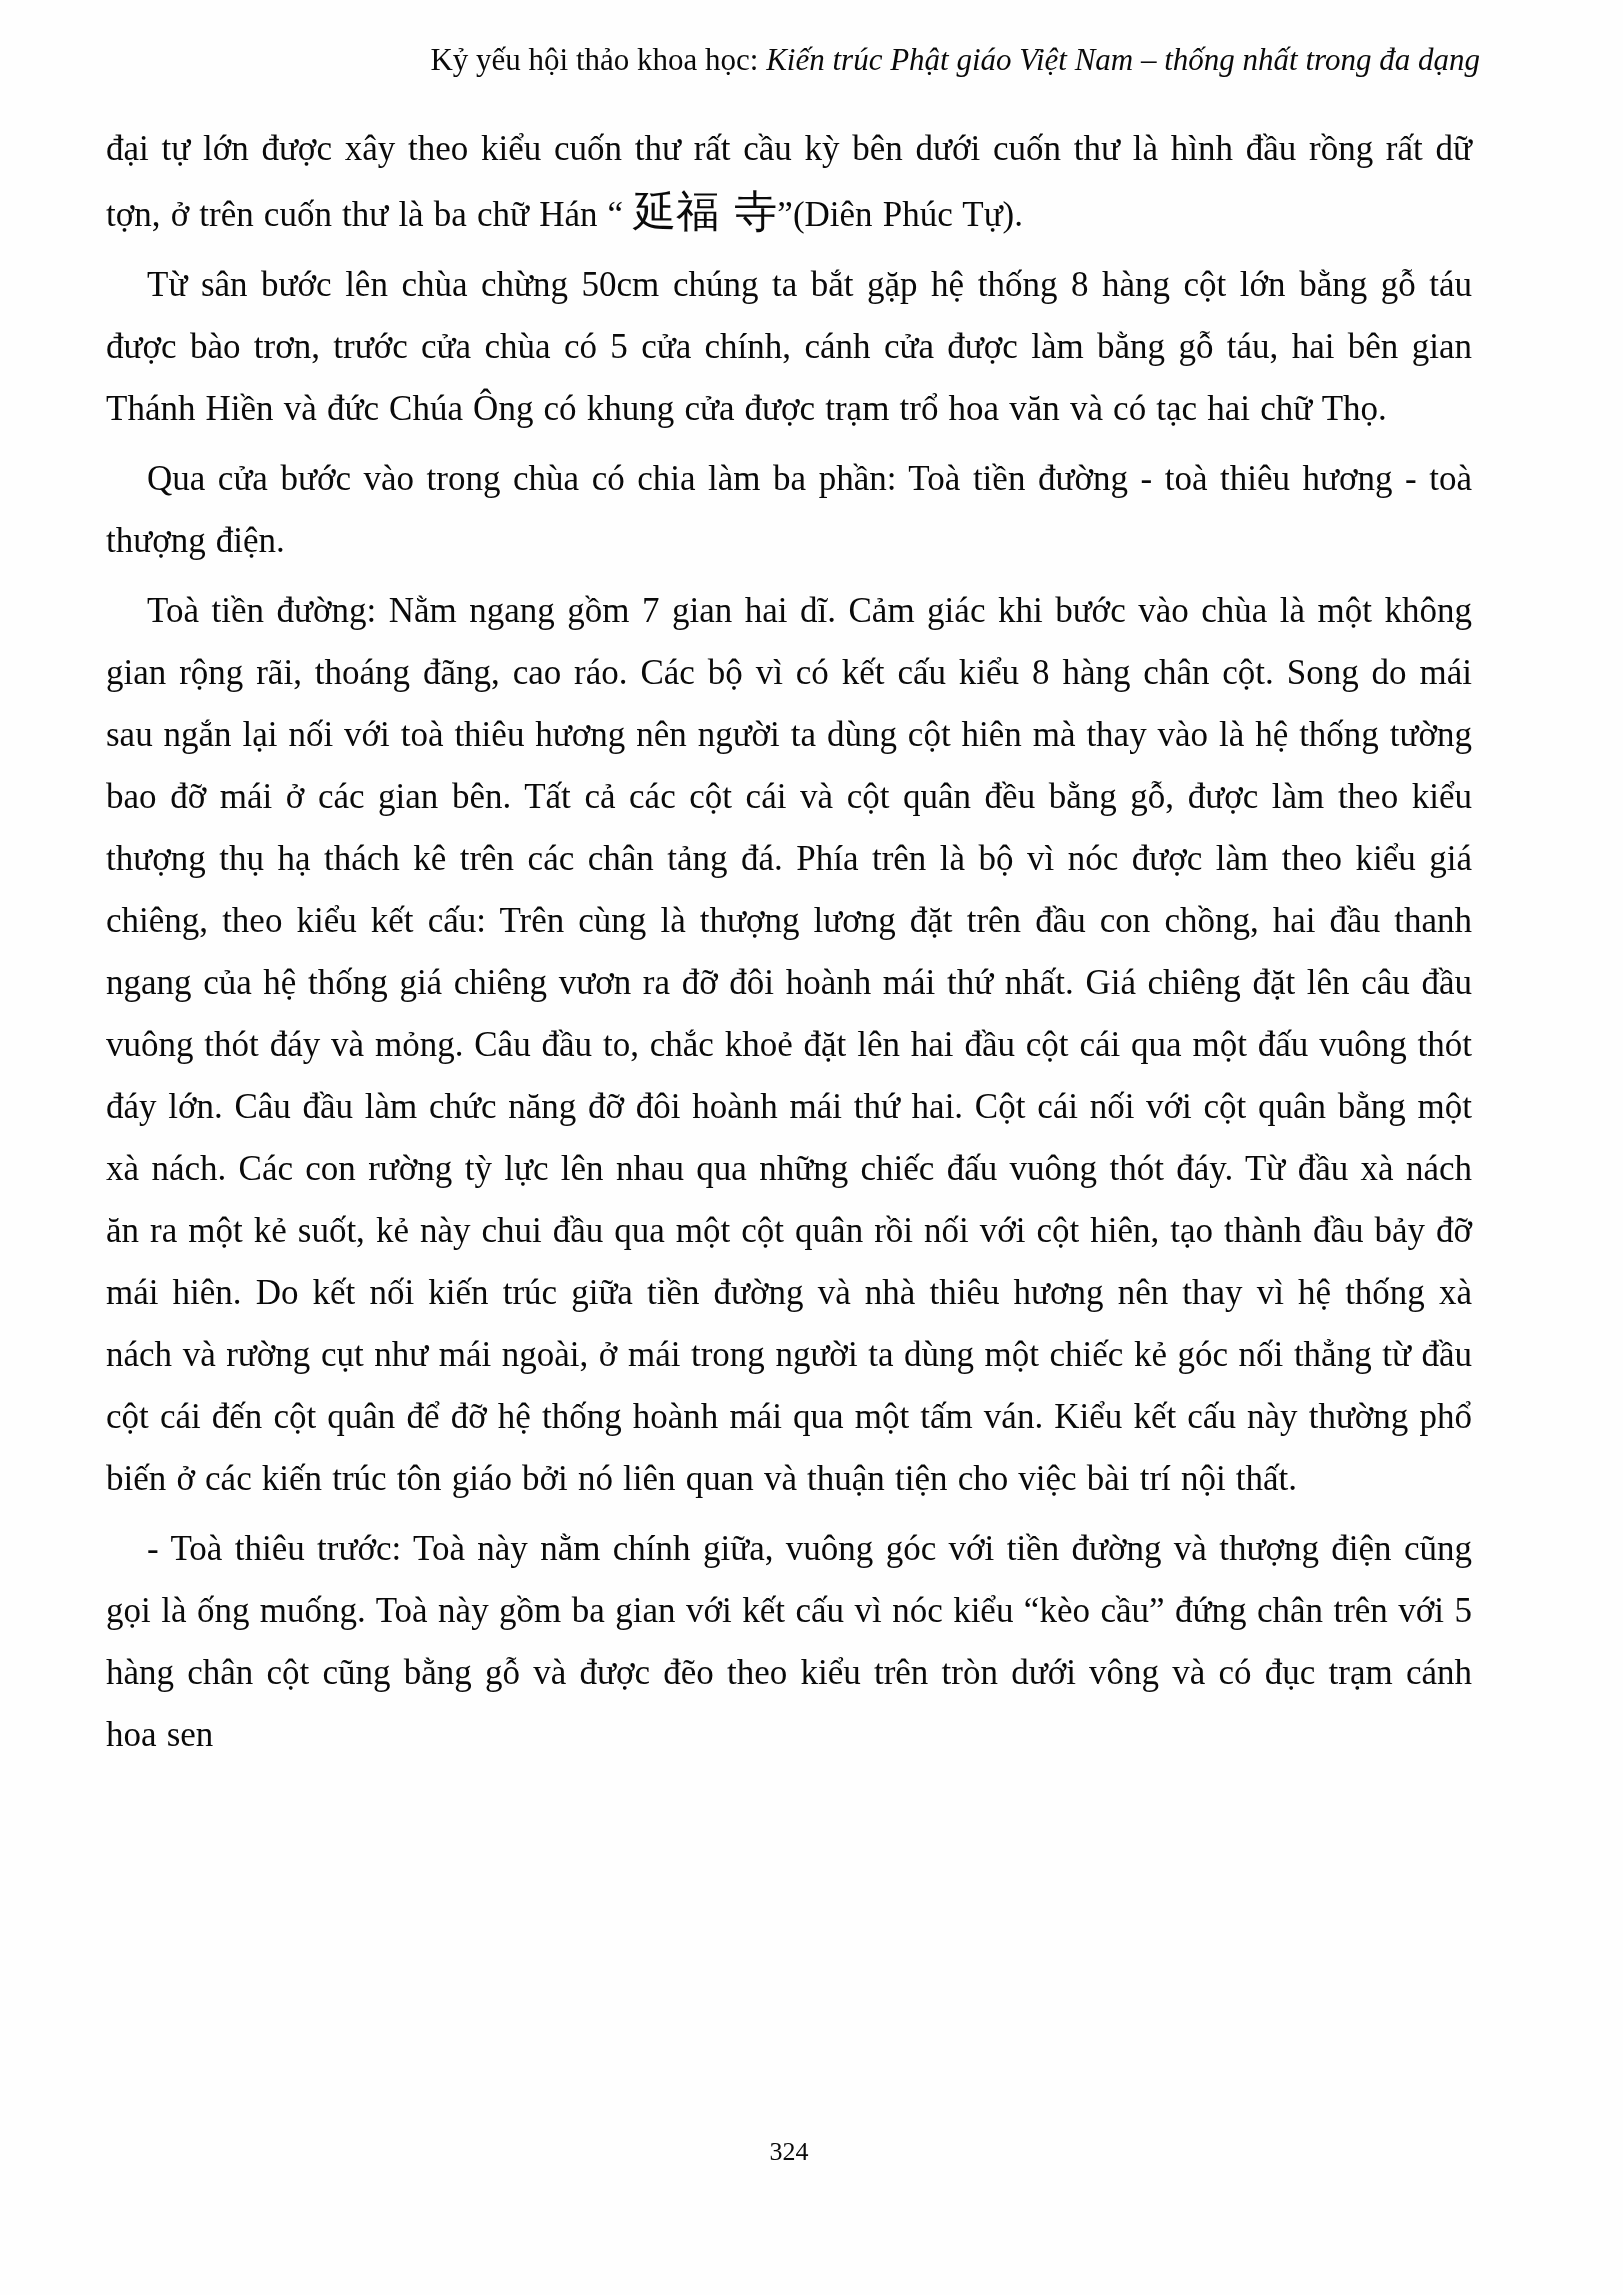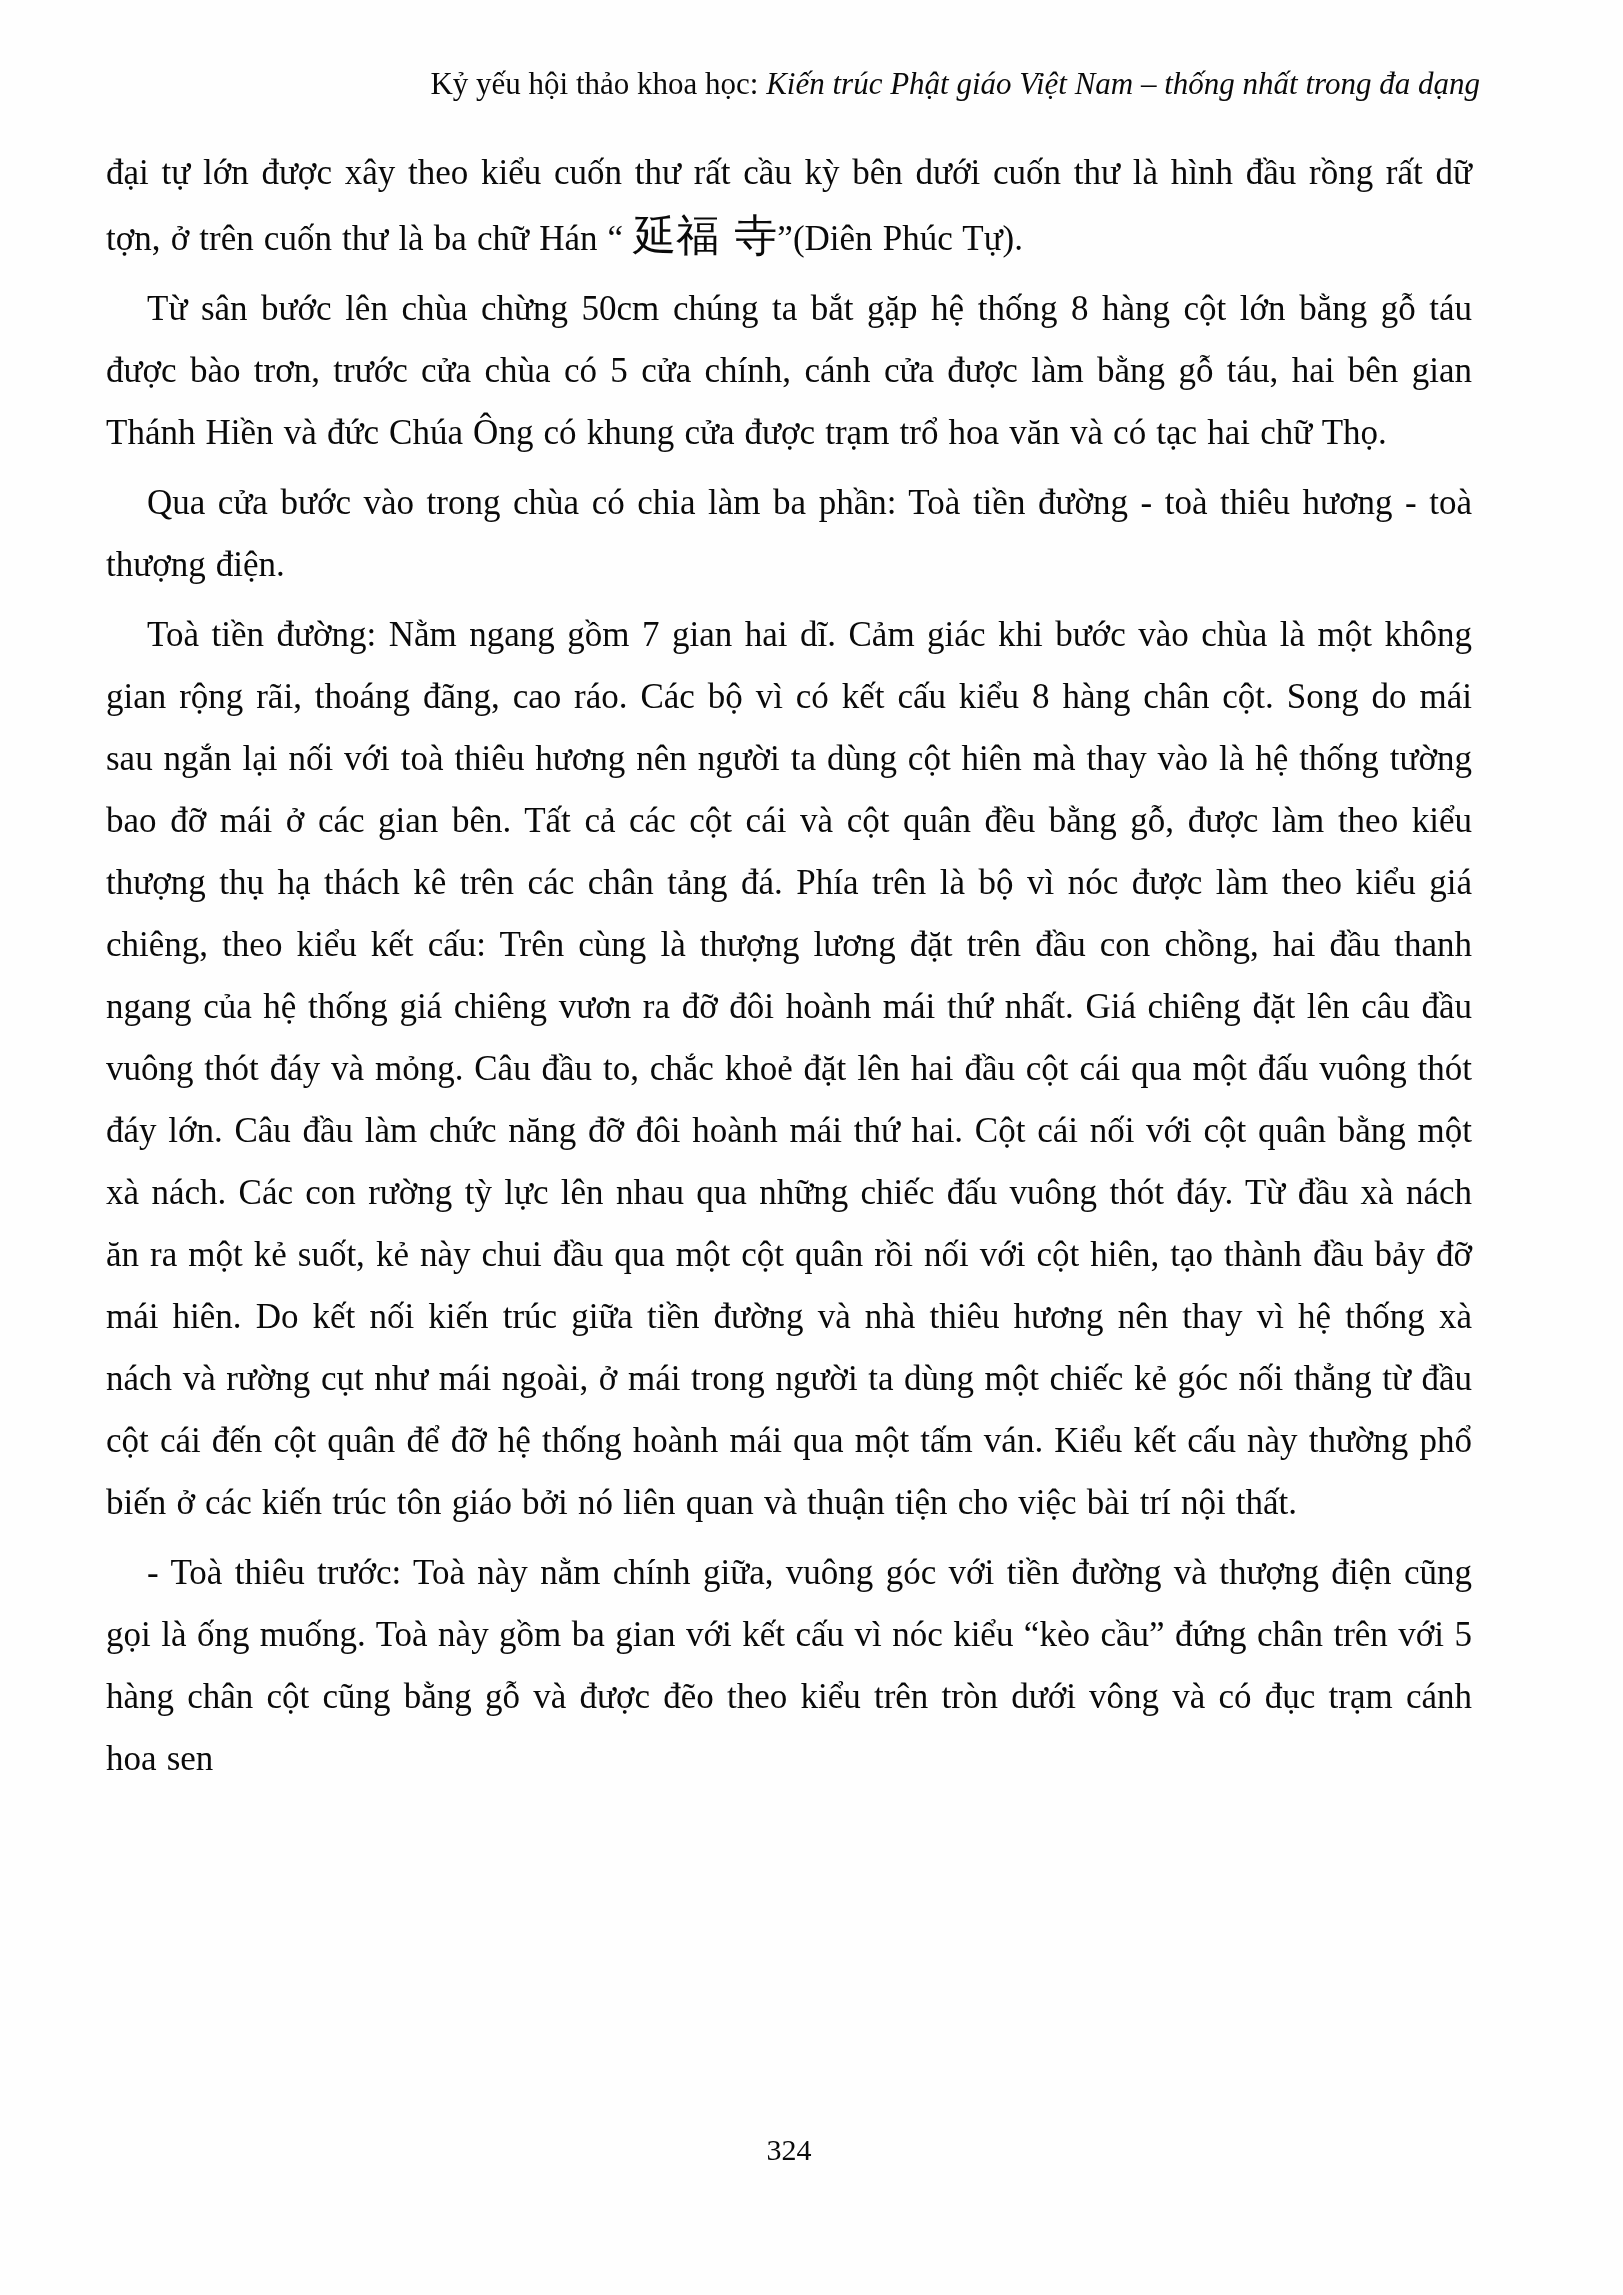--- a/index.html
+++ b/index.html
@@ -9,21 +9,21 @@
   }
   .page {
     position: relative;
     width: 1623px;
     height: 2295px;
     margin: 0 auto;
     background: #fefefe;
     color: #0a0a0a;
     font-family: "Liberation Serif", "DejaVu Serif", serif;
     box-sizing: border-box;
-    padding: 63px 143px 0 98px;
+    padding: 39px 143px 0 98px;
     overflow: hidden;
   }
   .header {
     text-align: right;
     font-size: 31px;
     line-height: 41px;
     margin-bottom: 38px;
     white-space: nowrap;
   }
   .header .italic-part {
@@ -46,21 +46,21 @@
     font-size: 43px;
     line-height: 62px;
     font-family: "DejaVu Sans", sans-serif;
   }
   .footer {
     position: absolute;
     bottom: 128px;
     left: 98px;
     right: 143px;
     text-align: center;
-    font-size: 30px;
+    font-size: 26px;
   }
 </style>
 </head>
 <body>
 
 <div class="page">
 
   <div class="header">
     <span>Kỷ yếu hội thảo khoa học: </span><span class="italic-part">Kiến trúc Phật giáo Việt Nam – thống nhất trong đa dạng</span>
   </div>

